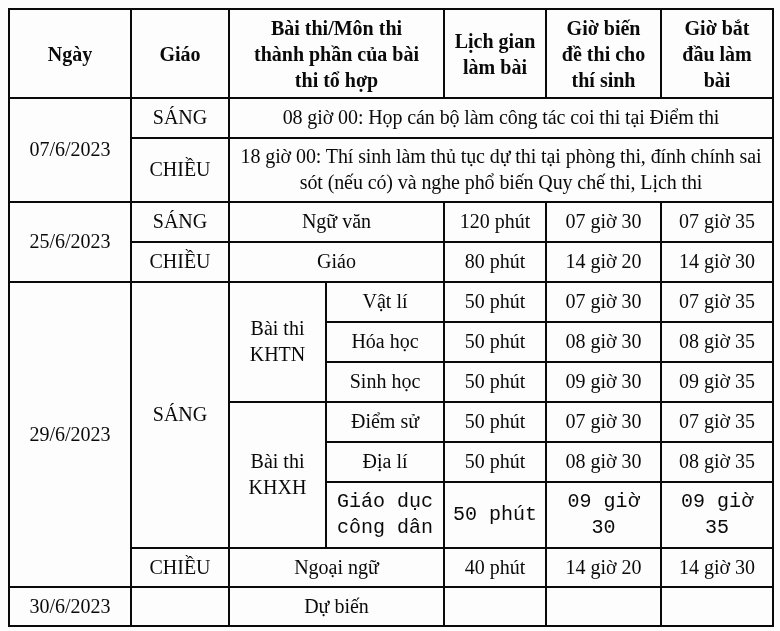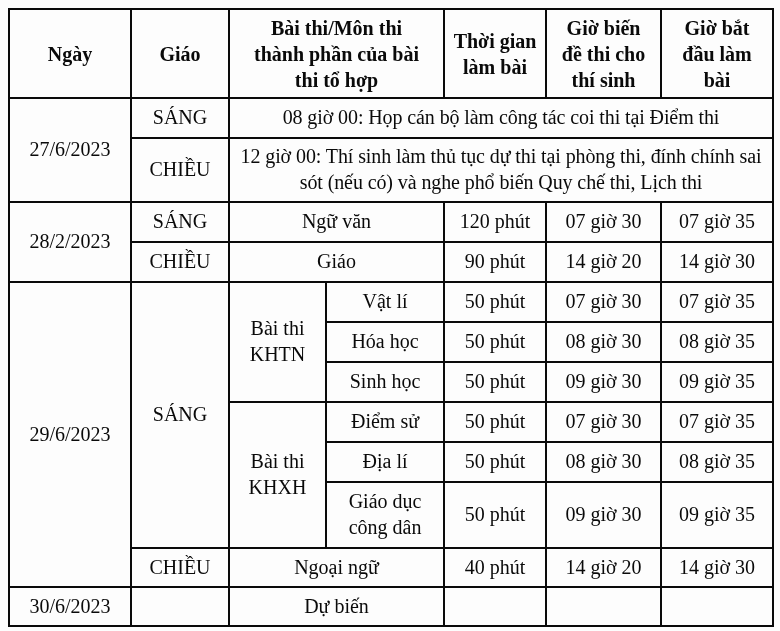--- a/index.html
+++ b/index.html
@@ -44,21 +44,21 @@
     text-align: left;
     padding: 2px 4px 2px 6px;
     font-size: 19px;
     letter-spacing: -0.1px;
     line-height: 1.35;
   }
   td.b { font-weight: bold; }
   tr.h-head  { height: 89px; }
   tr.h-40    { height: 40px; }
   tr.h-64    { height: 64px; }
-  tr.h-66    { height: 66px; }
+  tr.h-66    { height: 66px; font-family: Liberation Mono, monospace; }
   tr.h-39    { height: 39px; }
 </style>
 </head>
 <body>
 
 <div class="page">
   <table class="schedule">
     <colgroup>
       <col style="width:122px">
       <col style="width:98px">
@@ -68,52 +68,52 @@
       <col style="width:115px">
       <col style="width:112px">
     </colgroup>
     <tbody>
       <tr class="h-head">
         <th>Ngày</th>
         <th>Giáo</th>
         <th colspan="2">Bài thi/Môn thi
 thành phần của bài
 thi tổ hợp</th>
-        <th>Thời gian
+        <th>Lịch gian
 làm bài</th>
         <th>Giờ biến
 đề thi cho
 thí sinh</th>
         <th>Giờ bắt
 đầu làm
 bài</th>
       </tr>
 
       <tr class="h-40">
-        <td rowspan="2">27/6/2023</td>
+        <td rowspan="2">07/6/2023</td>
         <td>SÁNG</td>
         <td colspan="5" class="note">08 giờ 00: Họp cán bộ làm công tác coi thi tại Điểm thi</td>
       </tr>
       <tr class="h-64">
         <td>CHIỀU</td>
-        <td colspan="5" class="note">12 giờ 00: Thí sinh làm thủ tục dự thi tại phòng thi, đính chính sai sót (nếu có) và nghe phổ biến Quy chế thi, Lịch thi</td>
+        <td colspan="5" class="note">18 giờ 00: Thí sinh làm thủ tục dự thi tại phòng thi, đính chính sai sót (nếu có) và nghe phổ biến Quy chế thi, Lịch thi</td>
       </tr>
 
       <tr class="h-40">
-        <td rowspan="2">28/2/2023</td>
+        <td rowspan="2">25/6/2023</td>
         <td>SÁNG</td>
         <td colspan="2">Ngữ văn</td>
         <td>120 phút</td>
         <td class="b">07 giờ 30</td>
         <td class="b">07 giờ 35</td>
       </tr>
       <tr class="h-40">
         <td>CHIỀU</td>
         <td colspan="2">Giáo</td>
-        <td>90 phút</td>
+        <td>80 phút</td>
         <td class="b">14 giờ 20</td>
         <td class="b">14 giờ 30</td>
       </tr>
 
       <tr class="h-40">
         <td rowspan="7">29/6/2023</td>
         <td rowspan="6">SÁNG</td>
         <td rowspan="3">Bài thi KHTN</td>
         <td>Vật lí</td>
         <td>50 phút</td>

